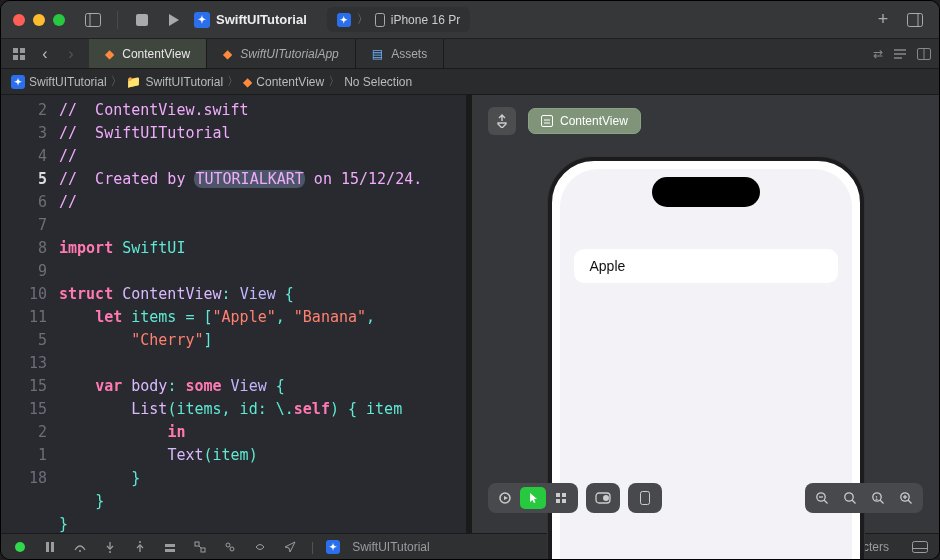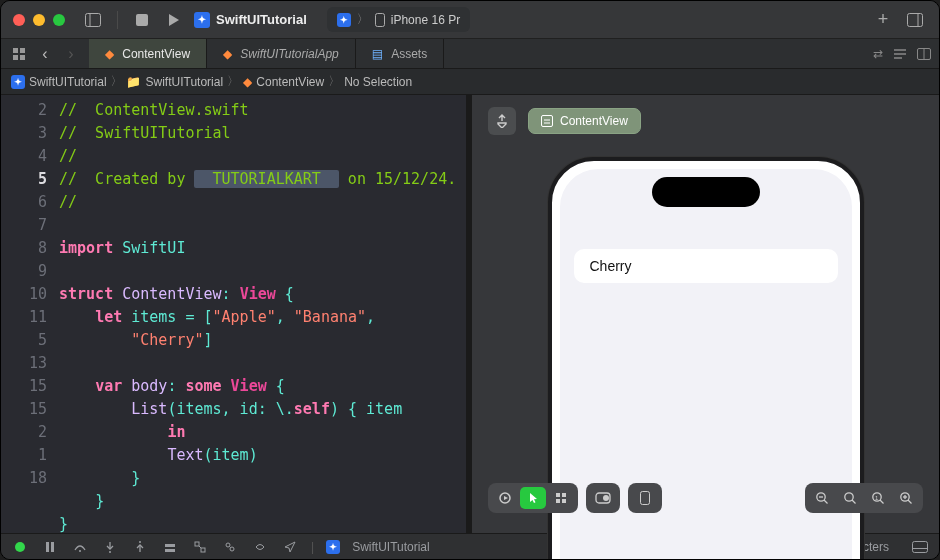--- a/index.html
+++ b/index.html
@@ -28,27 +28,27 @@
   .tabbar-right{margin-left:auto; display:flex; align-items:center; padding:0 8px; gap:10px; color:#888;}
   
   .breadcrumb{height:26px; background:#292b2d; display:flex; align-items:center; padding:0 10px; gap:4px; color:#bbb; font-size:12px; border-bottom:1px solid #1a1a1a;}
   .bc-chev{color:#777;}
   
   .main{flex:1; display:flex; min-height:0;}
   .editor{width:465px; background:#292a30; display:flex; overflow:hidden; font-family: "SF Mono", Menlo, Consolas, monospace; font-size:15px; line-height:23px;}
   .gutter{width:58px; text-align:right; color:#6c6f78; padding:4px 12px 4px 4px; user-select:none;}
   .gutter .cur{color:#dcdce0; font-weight:600;}
   .code{flex:1; padding:4px 0; white-space:pre; color:#d8d8dc;}
-  .c-comment{color:#84cc16;margin-top:36px;}
+  .c-comment{color:#f0abfc;margin-top:36px;}
   .c-keyword{color:#ff7ab2; font-weight:600;}
   .c-type{color:#dabaff;}
-  .c-typekw{color:#ec4899;font-weight:bold;}
+  .c-typekw{color:#c4b5fd;}
   .c-string{color:#ff8170;}
   .c-op{color:#5eead4;}
-  .sel{background:#4c5668; padding:0 18px; border-radius:2px;}
+  .sel{background:#4c5668; padding:0 1px; border-radius:8px;}
   
   .canvas{flex:1; background:#36373a; position:relative; border-left:6px solid #1a1a1a;}
   .canvas-top{position:absolute; top:12px; left:16px; display:flex; align-items:center; gap:12px;}
   .pin-btn{width:28px;height:28px;background:#4b4d4f;border-radius:6px;display:flex;align-items:center;justify-content:center;color:#ccc;}
   .cv-pill{background:#7f9479;border:1px solid #8aa384;border-radius:7px;padding:5px 12px;display:flex;align-items:center;gap:7px;color:#fff;font-size:12px;}
   .phone{position:absolute; left:50%; transform:translateX(-50%); top:62px; width:316px; height:640px; background:#fff; border-radius:46px; border:4px solid #1c1c1e; box-shadow:0 0 0 1px #333;}
   .phone-inner{position:absolute; inset:8px; border-radius:38px; background:#f2f2f7; overflow:hidden;}
   .island{position:absolute; top:8px; left:50%; transform:translateX(-50%); width:108px; height:30px; background:#000; border-radius:18px;}
   .list{position:absolute; top:80px; left:14px; right:14px; background:#fff; border-radius:10px; overflow:hidden;}
   .list-row{padding:9px 16px; color:#111; font-size:14px; border-bottom:1px solid #e5e5ea;}
@@ -221,21 +221,21 @@
               <line x1="3" y1="8" x2="9" y2="8" stroke="#fff"></line>
             </svg>
           <span>ContentView</span>
         </div>
       </div>
 
       <div class="phone">
         <div class="phone-inner">
           <div class="island"></div>
           <div class="list" id="preview-list">
-              <div class="list-row">Cherry</div>
+              <div class="list-row">Apple</div>
             </div>
         </div>
       </div>
 
       <div class="canvas-btm">
         <div class="ctrl-group">
           <div class="ctrl">
               <svg width="12" height="12">
                 <circle cx="6" cy="6" r="5" fill="none" stroke="#ccc" stroke-width="1.5"></circle>
                 <path d="M5 4 L9 6 L5 8 Z" fill="#ccc"></path>

